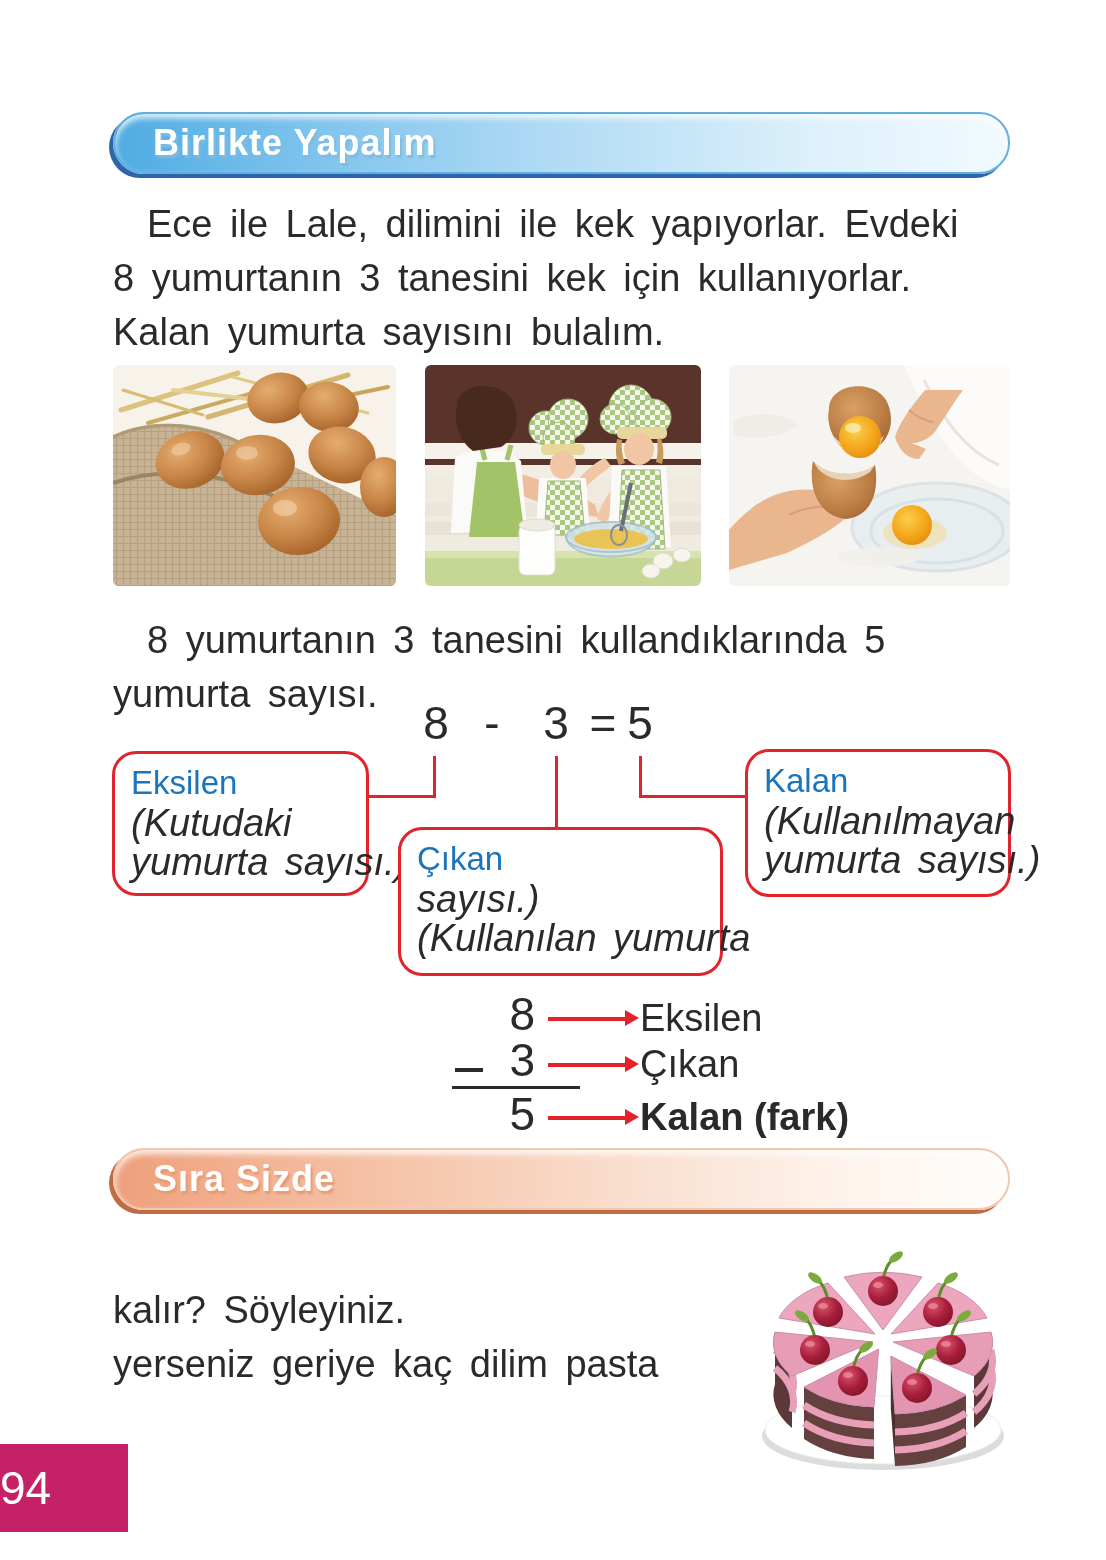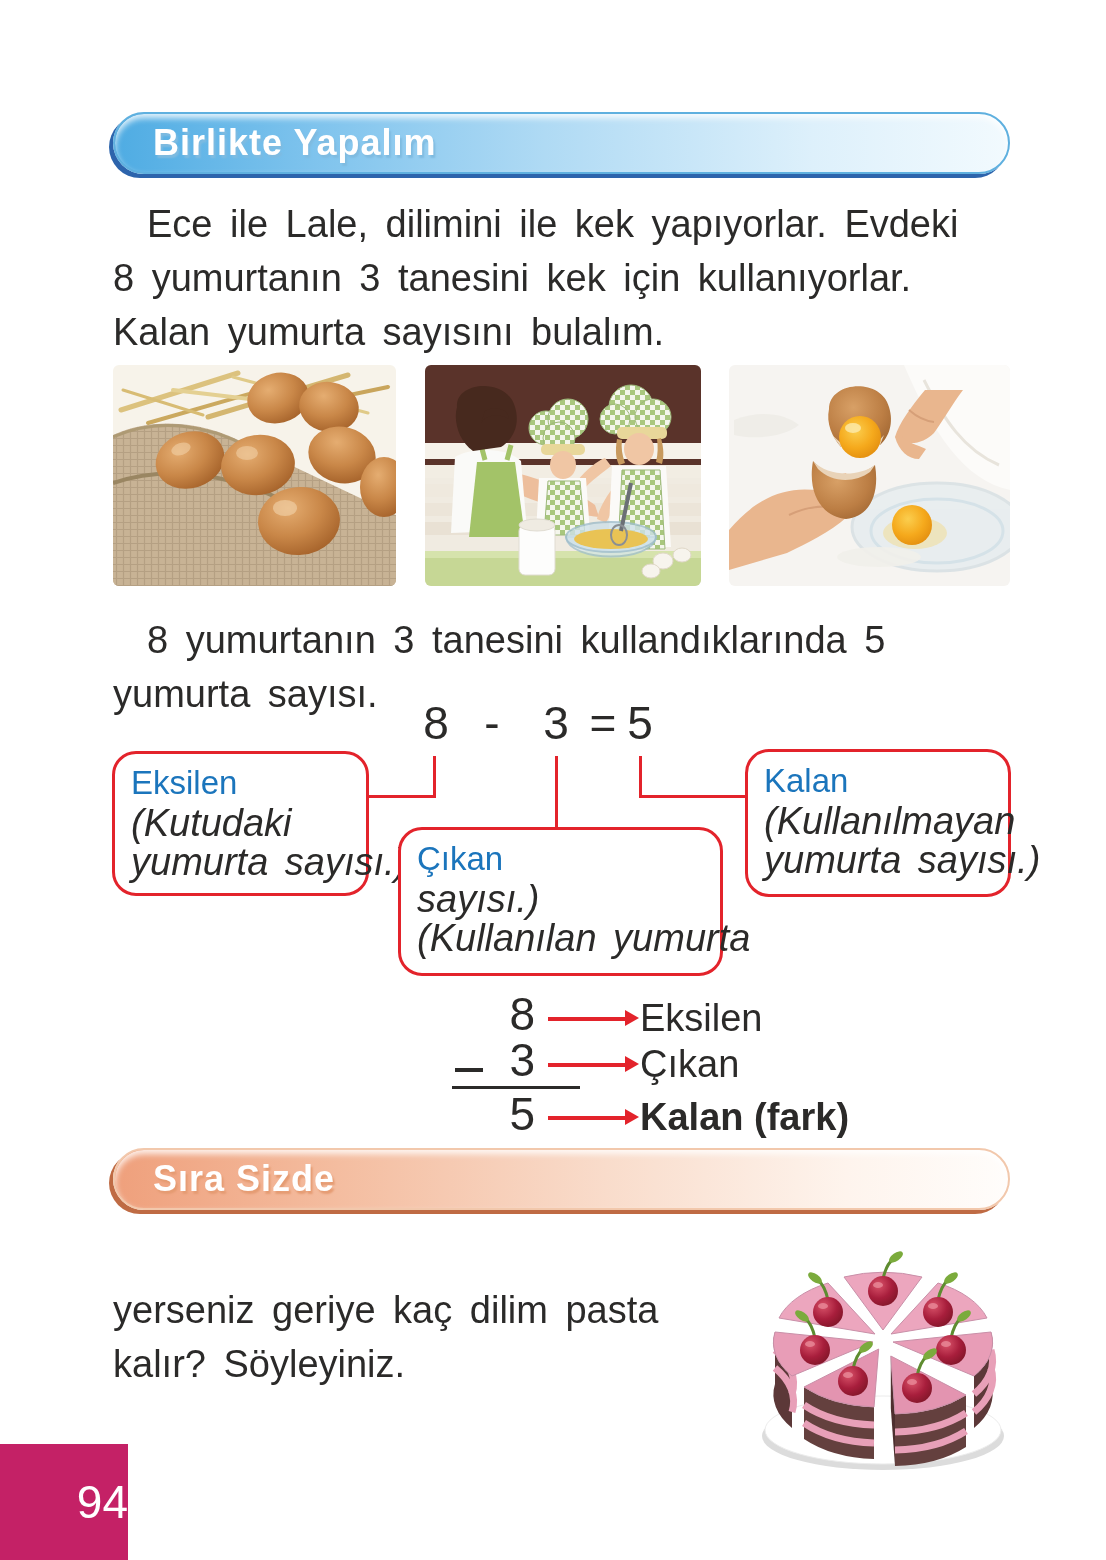--- a/index.html
+++ b/index.html
@@ -51,22 +51,22 @@
   .arrow{position:absolute; left:548px; width:78px; height:3.5px; background:#E3232B;}
   .arrow::after{
     content:""; position:absolute; right:-13px; top:-7px;
     border-left:14px solid #E3232B; border-top:8.5px solid transparent; border-bottom:8.5px solid transparent;
   }
   
   .question{top:1283px; left:113px;}
   .cake{position:absolute; left:758px; top:1250px;}
   
   .pagebox{
-    position:absolute; left:0; top:1444px; width:128px; height:116px; background:#C42166;
-    display:flex; align-items:center; justify-content:flex-end;
+    position:absolute; left:0; top:1444px; width:128px; height:88px; background:#C42166;
+    display:flex; align-items:center; justify-content:flex-start;
     color:#fff; font-size:46px;
   }
 </style>
 </head>
 <body>
 
 <div class="page">
 
   <div class="banner banner-blue">
     <span>Birlikte Yapalım</span>
@@ -293,22 +293,22 @@
 
   <div class="vlabel" style="top:995px;">Eksilen</div>
   <div class="vlabel" style="top:1041px;">Çıkan</div>
   <div class="vlabel" style="top:1094px;font-weight:bold;">Kalan (fark)</div>
 
   <div class="banner banner-orange">
     <span>Sıra Sizde</span>
   </div>
 
   <div class="para question">
+    <div>kalır? Söyleyiniz.</div>
     <div>yerseniz geriye kaç dilim pasta</div>
-    <div>kalır? Söyleyiniz.</div>
   </div>
 
   <div class="cake">
     <svg width="250" height="220" viewBox="-125 -90 250 220">
       <defs>
         <radialGradient id="cherryG" cx="35%" cy="30%" r="80%">
           <stop offset="0%" stop-color="#D9536A"></stop>
             <stop offset="55%" stop-color="#A81E3C"></stop>
             <stop offset="100%" stop-color="#7E1527"></stop>
         </radialGradient>

